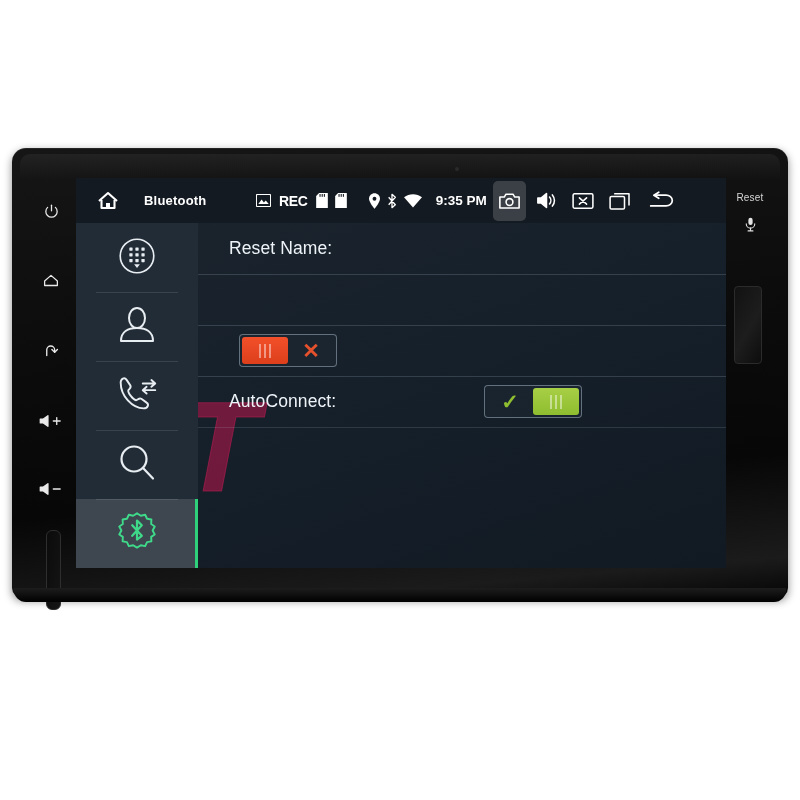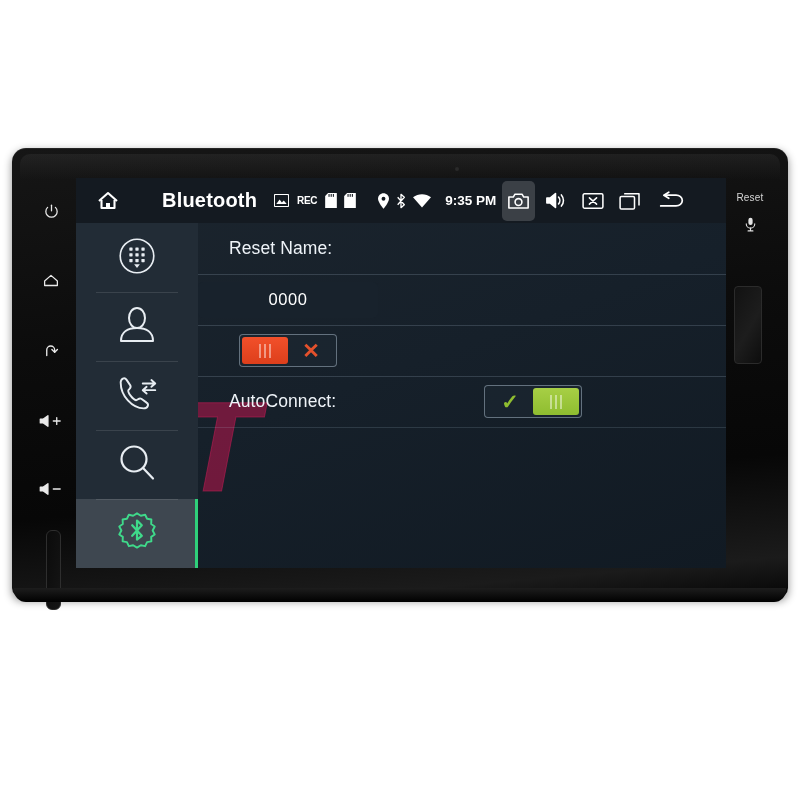--- a/index.html
+++ b/index.html
@@ -68,27 +68,27 @@
   }
 
   
   #statusbar{
     position:absolute; left:0; top:0; width:650px; height:45px;
     background:#141a21;
     display:flex; align-items:center;
   }
   .sb-home{ width:64px; display:flex; align-items:center; justify-content:center; color:#fff; }
   .sb-title{
-    color:#ffffff; font-size:20px; font-weight:bold; letter-spacing:.2px;
-    margin-left:22px; width:112px;
+    color:#ffffff; font-size:13px; font-weight:bold; letter-spacing:.2px;
+    margin-left:4px; width:112px;
   }
   .sb-group{ display:flex; align-items:center; gap:7px; }
   .sb-ico{ color:#ffffff; display:flex; align-items:center; justify-content:center; }
   .rec-txt{
-    color:#ffffff; font-size:10px; font-weight:bold; letter-spacing:-.3px;
+    color:#ffffff; font-size:14px; font-weight:bold; letter-spacing:-.3px;
     border-radius:2px; padding:0 1px;
   }
   .sb-time{
     color:#ffffff; font-size:13.5px; font-weight:bold; margin-left:14px; margin-right:6px;
     white-space:nowrap;
   }
   .sb-nav{ display:flex; align-items:center; gap:4px; }
   .navbtn{
     width:33px; height:40px; display:flex; align-items:center; justify-content:center;
     color:#ffffff; border-radius:5px;
@@ -419,21 +419,20 @@
         </div>
       </div>
 
       <div id="rows">
 
         <div class="row">
           <div class="row-label">Reset Name:</div>
         </div>
 
         <div class="row">
-          <div class="val-field">0000</div>
         </div>
 
         <div class="row">
           <div style="width:180px; display:flex; justify-content:center;">
             <div class="toggle">
               <div class="tg-half knob-red">
                 <span class="grip">
                     <i></i>
                     <i></i>
                     <i></i>

